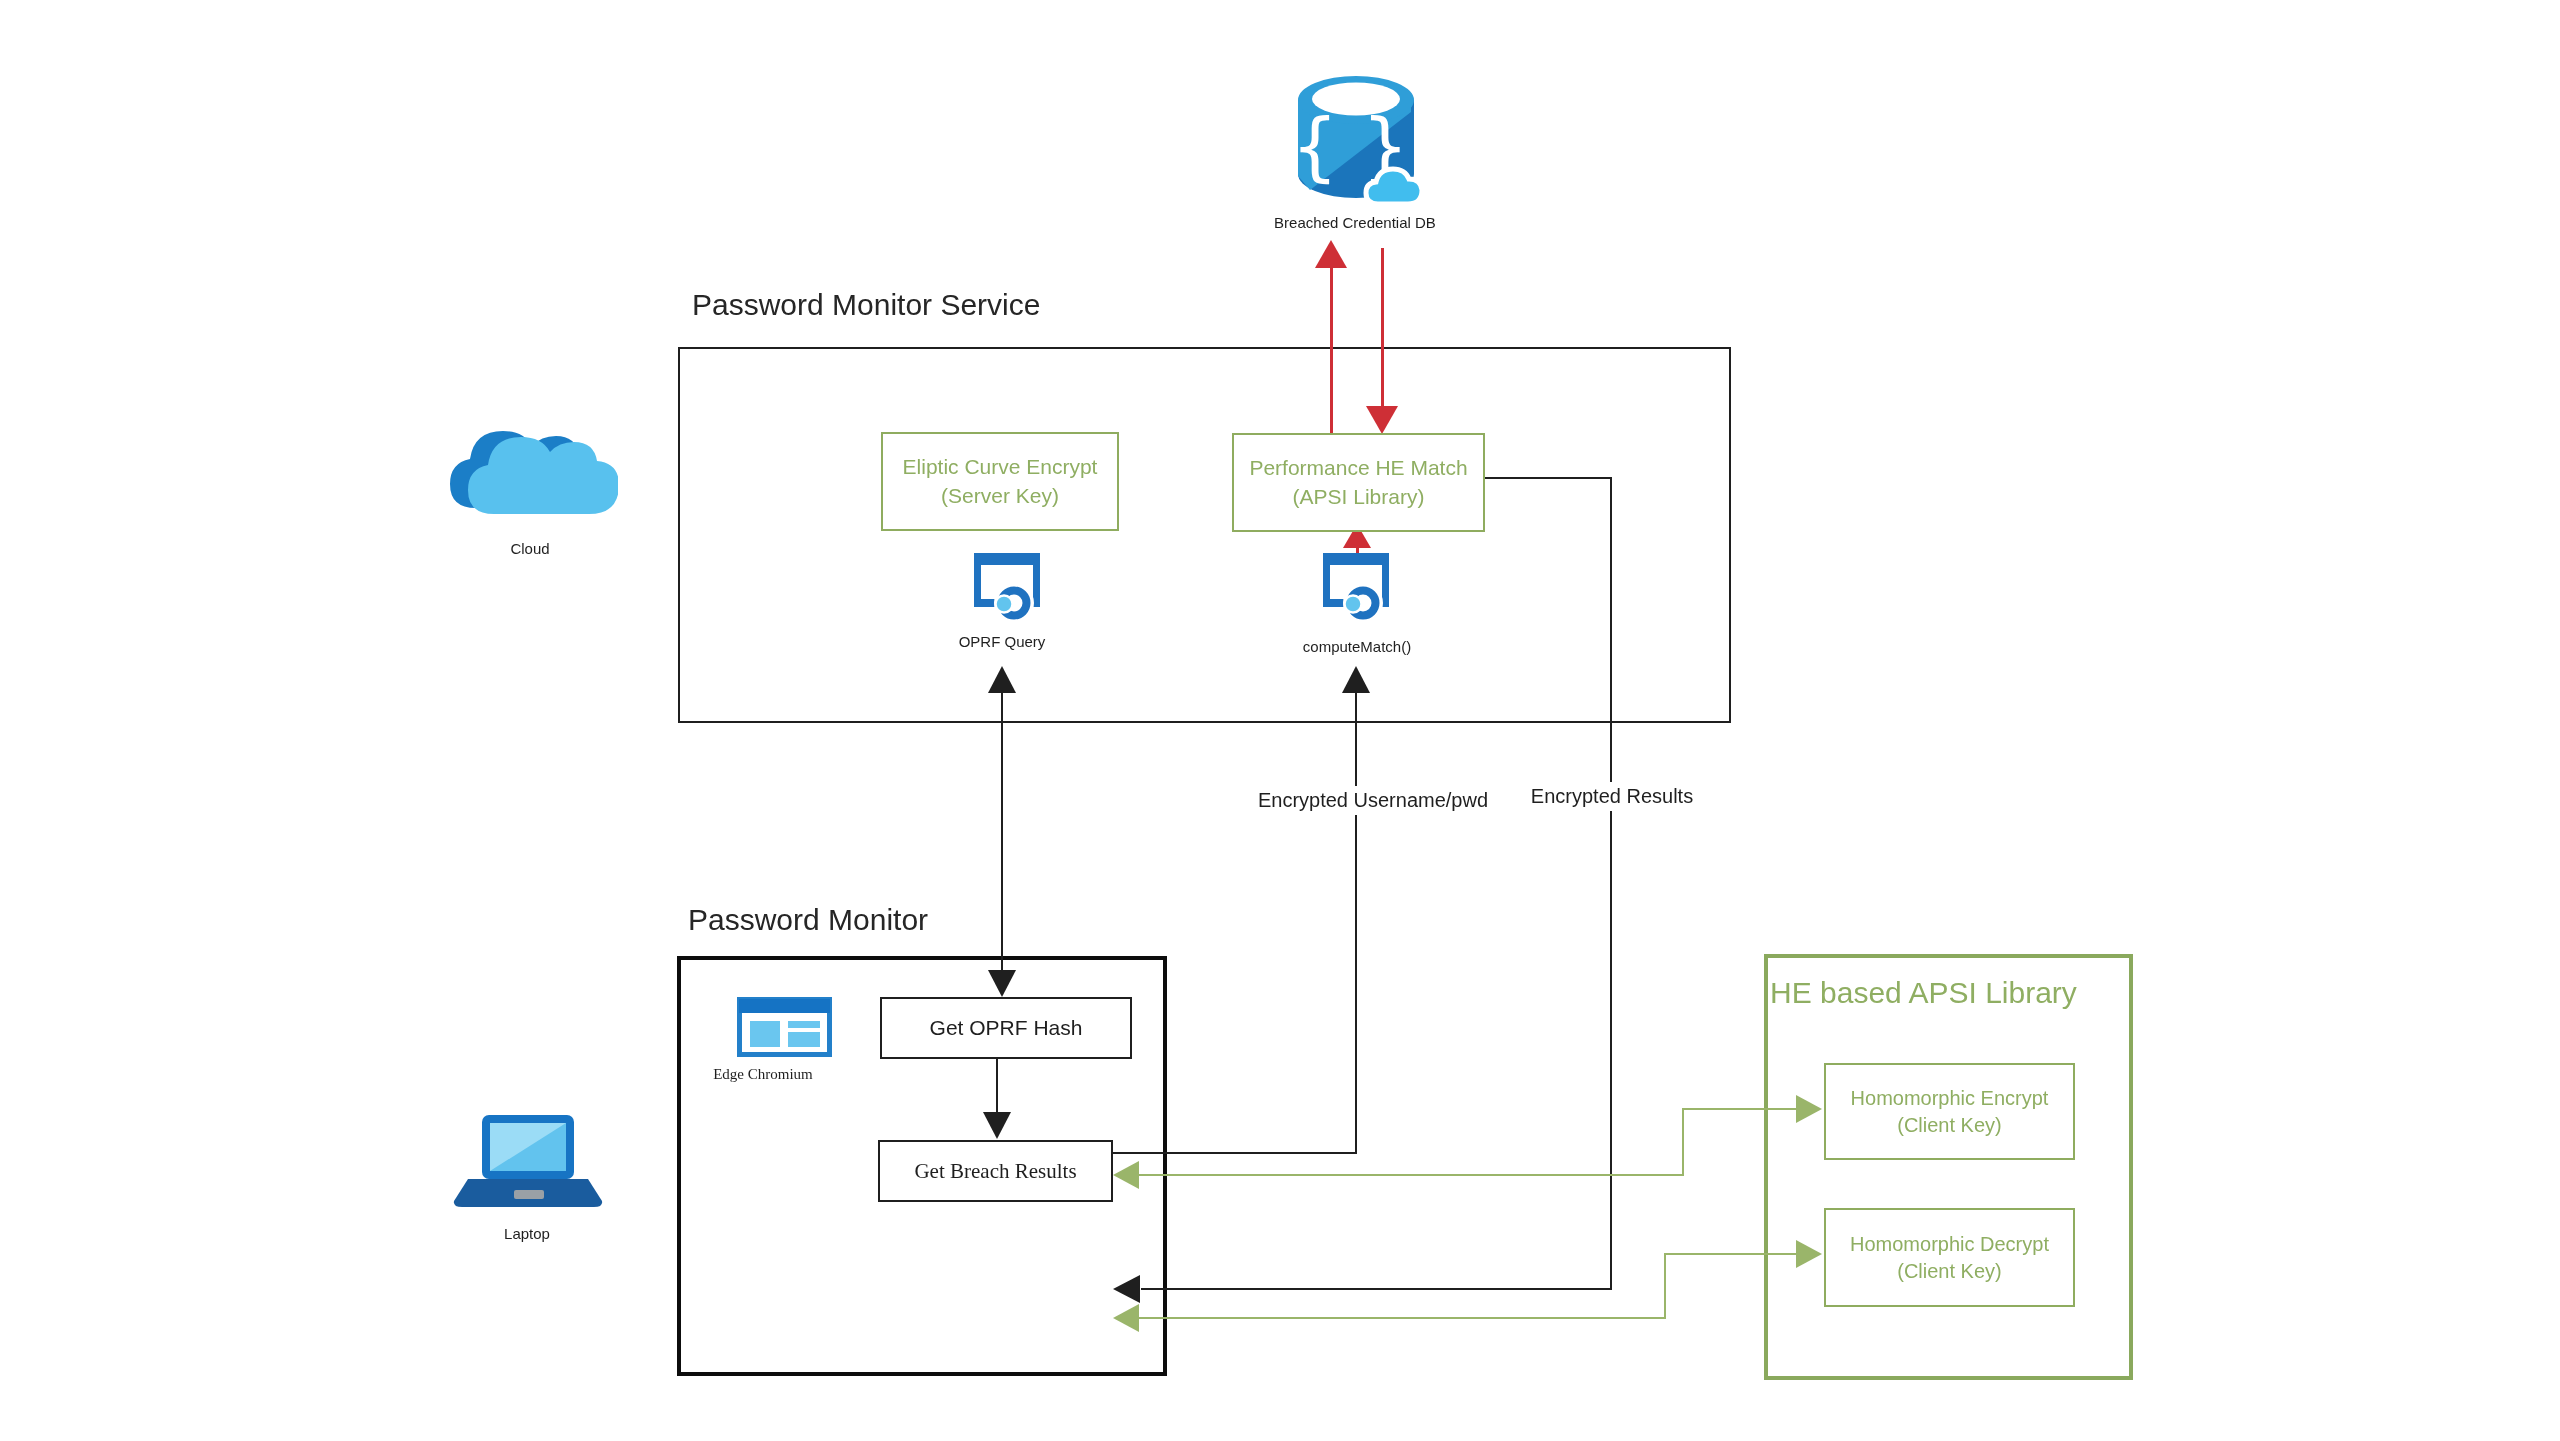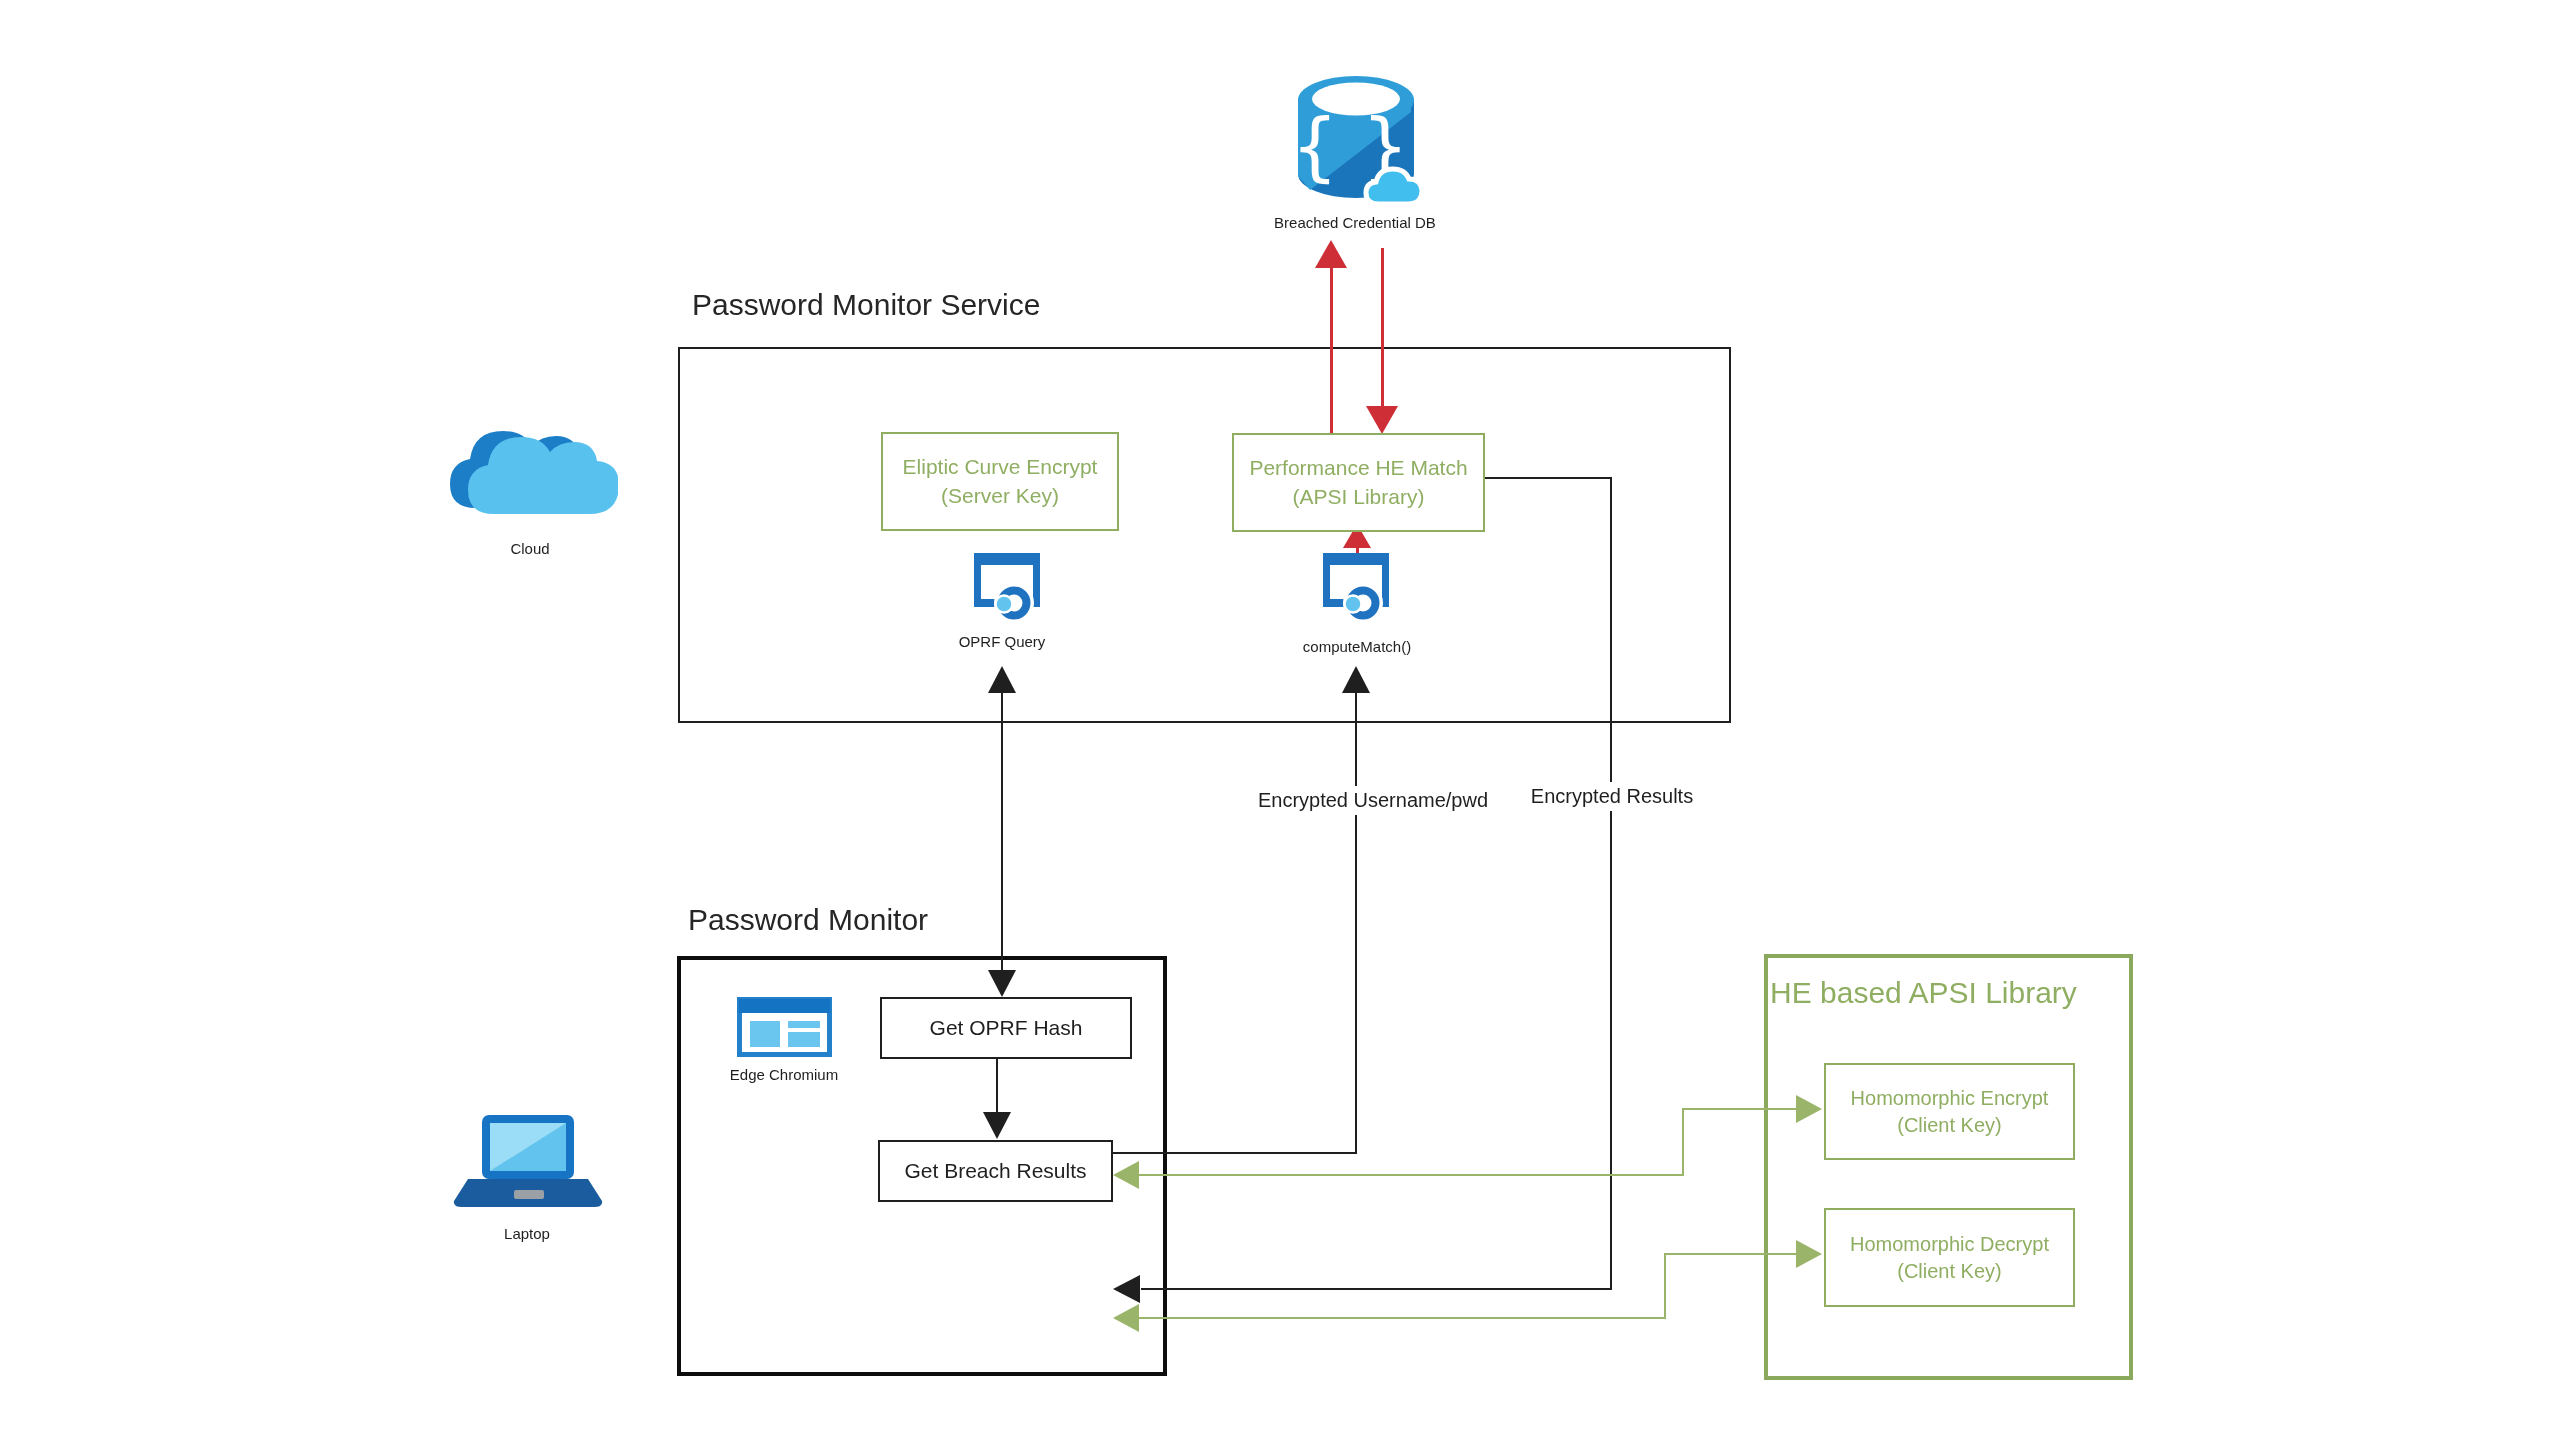--- a/index.html
+++ b/index.html
@@ -99,21 +99,21 @@
     <span>(APSI Library)</span>
   </div>
   <div class="greenbox" style="left:881px;top:432px;width:234px;height:95px;">
     <span>Eliptic Curve Encrypt</span>
     <span>(Server Key)</span>
   </div>
 
   <div class="stepbox" style="left:880px;top:997px;width:248px;height:58px;">
     <span>Get OPRF Hash</span>
   </div>
-  <div class="stepbox" style="left:878px;top:1140px;width:231px;height:58px;">
+  <div class="stepbox" style="left:878px;top:1140px;width:231px;height:58px;font-family:Liberation Serif, serif;">
     <span>Get Breach Results</span>
   </div>
 
   <div class="greenbox" style="left:1824px;top:1063px;width:247px;height:93px;font-size:20px;">
     <span>Homomorphic Encrypt</span>
     <span>(Client Key)</span>
   </div>
   <div class="greenbox" style="left:1824px;top:1208px;width:247px;height:95px;font-size:20px;">
     <span>Homomorphic Decrypt</span>
     <span>(Client Key)</span>
@@ -147,21 +147,21 @@
   </svg>
   <div class="abs caption" style="left:452px;top:1225px;width:150px;">Laptop</div>
 
   <svg class="abs" style="left:737px;top:997px;" width="95" height="60" viewBox="0 0 95 60">
     <rect x="2.5" y="2.5" width="90" height="55" fill="#ffffff" stroke="#2380ca" stroke-width="5"></rect>
     <rect x="2" y="2" width="91" height="14" fill="#1573c4"></rect>
     <rect x="13" y="24" width="30" height="26" fill="#6ac6ef"></rect>
     <rect x="51" y="24" width="32" height="7" fill="#6ac6ef"></rect>
     <rect x="51" y="35" width="32" height="15" fill="#6ac6ef"></rect>
   </svg>
-  <div class="abs caption" style="left:684px;top:1066px;width:200px;">Edge Chromium</div>
+  <div class="abs caption" style="left:663px;top:1066px;width:200px;font-family:Liberation Serif, serif;">Edge Chromium</div>
 
   <svg class="abs" style="left:974px;top:552px;" width="66" height="70" viewBox="0 0 66 70">
     <rect x="3" y="5" width="60" height="46" fill="none" stroke="#1f72c0" stroke-width="8"></rect>
     <rect x="0" y="2" width="66" height="11" fill="#1f72c0"></rect>
     <circle cx="40" cy="51" r="20" fill="#ffffff"></circle>
     <circle cx="40" cy="51" r="12.5" fill="#ffffff" stroke="#1f72c0" stroke-width="8"></circle>
     <circle cx="30" cy="52" r="8.5" fill="#62c4ee" stroke="#ffffff" stroke-width="2.5"></circle>
   </svg>
   <div class="abs caption" style="left:902px;top:633px;width:200px;">OPRF Query</div>
 

